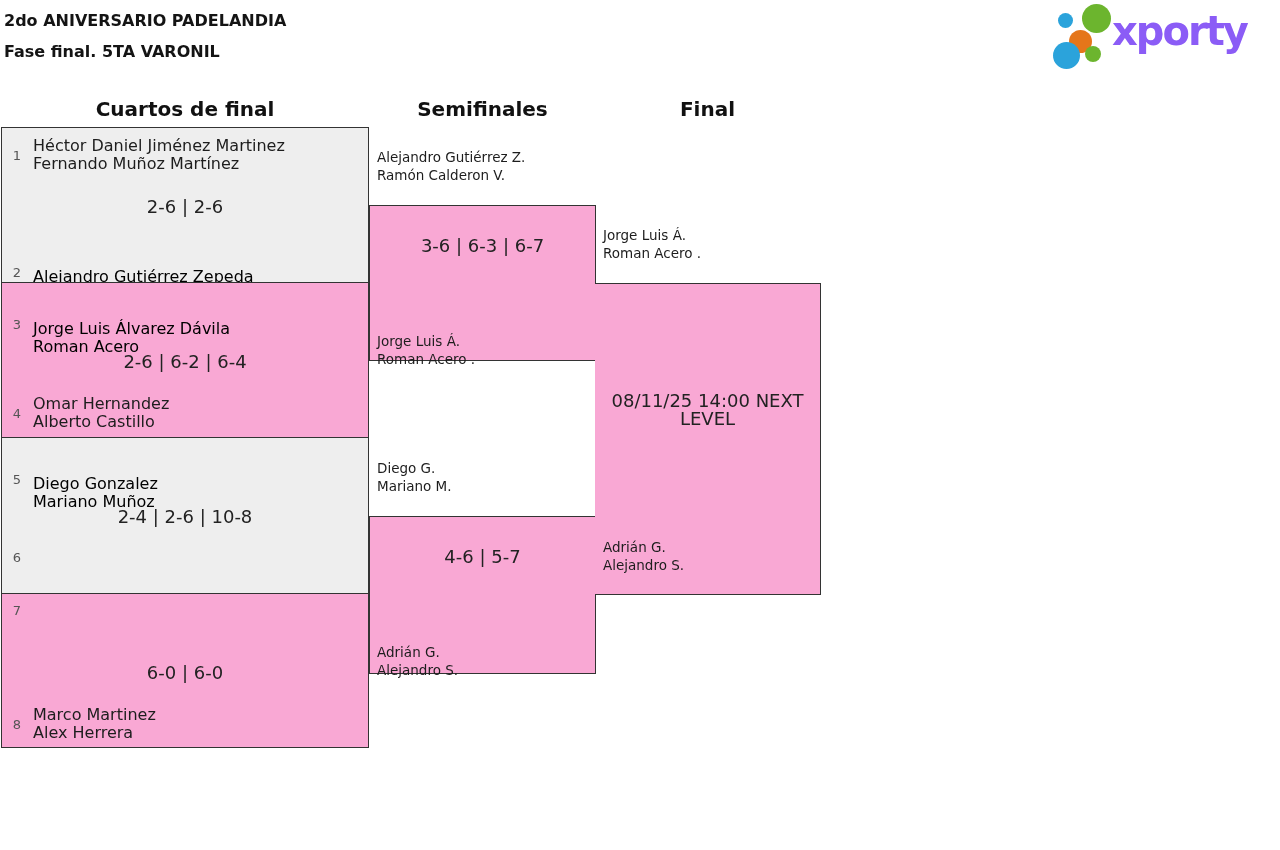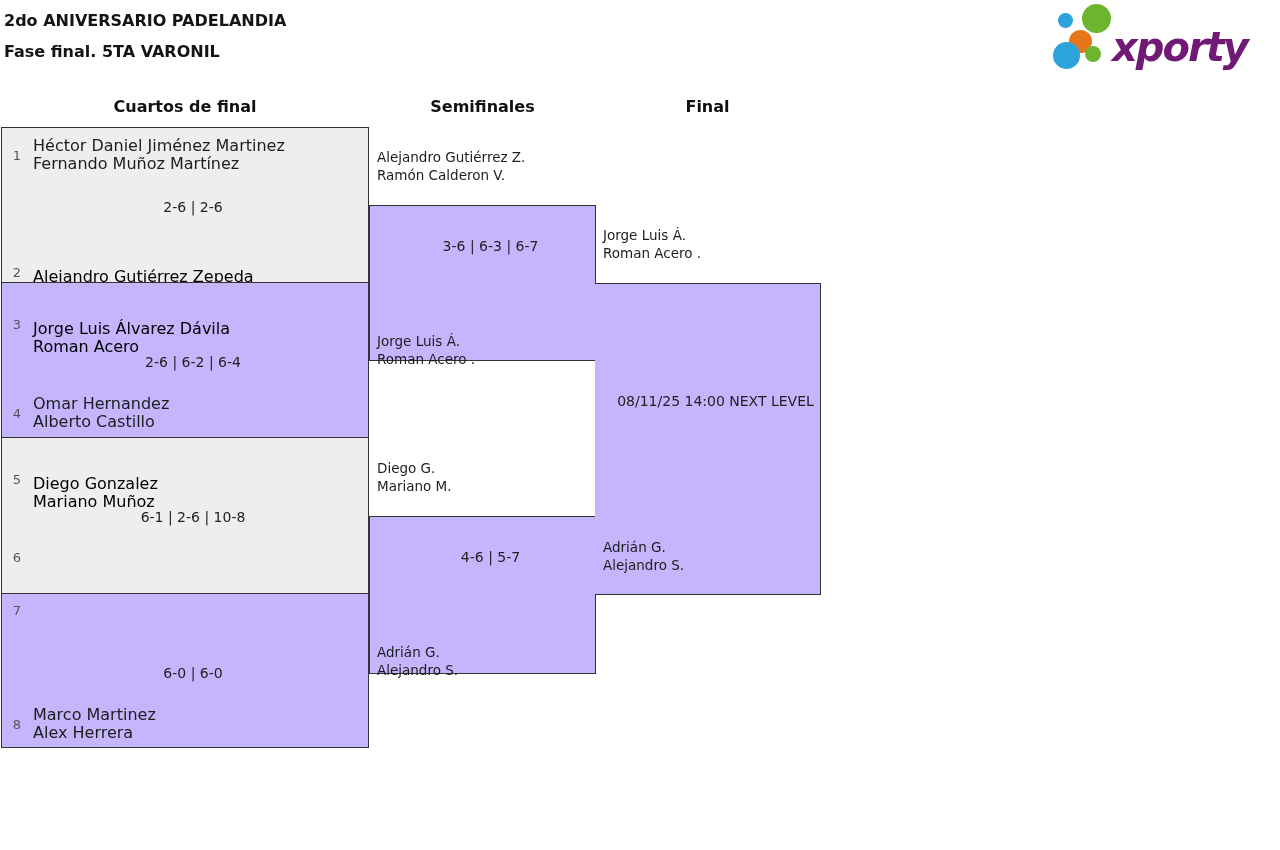--- a/index.html
+++ b/index.html
@@ -9,46 +9,46 @@
   
   .title { position:absolute; left:4px; top:5px; font-size:16px; font-weight:700;
            color:#141414; line-height:31px; }
   .logo { position:absolute; left:1050px; top:0; width:226px; height:74px; }
   .dot { position:absolute; border-radius:50%; }
   .dot-blue-sm   { left:8px;  top:13px; width:15px; height:15px; background:#2ba3db; }
   .dot-green-lg  { left:32px; top:4px;  width:29px; height:29px; background:#6cb52e; }
   .dot-orange    { left:19px; top:30px; width:23px; height:23px; background:#e5761a; }
   .dot-blue-lg   { left:3px;  top:42px; width:27px; height:27px; background:#2ba3db; }
   .dot-green-sm  { left:35px; top:46px; width:16px; height:16px; background:#6cb52e; }
-  .logo-text { position:absolute; left:62px; top:24px; font-size:40px; font-weight:800;
-               letter-spacing:-2px; color:#701a75;font-style:italic; }
+  .logo-text { position:absolute; left:62px; top:8px; font-size:40px; font-weight:800;
+               letter-spacing:-2px; color:#8b5cf6; }
 
   
-  .round-label { position:absolute; top:97px; font-size:16px; font-weight:700;
+  .round-label { position:absolute; top:97px; font-size:20px; font-weight:700;
                  color:#111; text-align:center; }
   .rl-qf { left:0;     width:370px; }
   .rl-sf { left:370px; width:225px; }
   .rl-f  { left:595px; width:225px; }
 
   
-  .match { position:absolute; border:1px solid #333; box-sizing:border-box; background:#c4b5fd; }
+  .match { position:absolute; border:1px solid #333; box-sizing:border-box; background:#f9a8d4; }
   .qf  { left:1px;   width:368px; }
   .alt { background:#eeeeee; }
   .sf  { left:369px; width:227px; }
   .fin { left:595px; width:226px; border-left:none; }
 
   .team { position:absolute; display:flex; align-items:center; gap:8px; left:7px; }
   .qf .t1 { top:9px; }
   .qf .t2 { top:112px; }
   .seed { width:16px; text-align:center; font-size:13px; color:#555; flex:0 0 auto; }
   .names { font-size:16px; line-height:18px; color:#1d1d1d; }
   .winner { font-weight:400; color:#000;margin-top:28px; }
 
-  .score { position:absolute; left:8px; width:100%; text-align:center;
-           font-size:14px; line-height:18px; color:#222; }
+  .score { position:absolute; left:0; width:100%; text-align:center;
+           font-size:18px; line-height:18px; color:#222; }
   .qf .score { top:70px; }
   .sf .score { top:31px;text-align:center; }
 
   .names-abs { position:absolute; font-size:13.5px; line-height:18px; color:#1d1d1d; }
   .sf  .teamA { top:-58px; left:7px; }
   .sf  .teamB { top:98px;  left:7px; }
   .fin .teamA { top:-58px; left:8px; }
   .fin .teamB { top:254px; left:8px; }
   .fin .schedule { top:108px; }
 </style>
@@ -112,21 +112,21 @@
   </div>
 
   <div class="match qf alt" style="top:437px;height:157px">
     <div class="team t1">
       <span class="seed">5</span>
       <div class="names winner">
         <div>Diego Gonzalez</div>
         <div>Mariano Muñoz</div>
       </div>
     </div>
-    <div class="score">6-1 | 2-6 | 10-8</div>
+    <div class="score">2-4 | 2-6 | 10-8</div>
     <div class="team t2">
       <span class="seed">6</span>
     </div>
   </div>
 
   <div class="match qf" style="top:593px;height:155px">
     <div class="team t1">
       <span class="seed">7</span>
     </div>
     <div class="score">6-0 | 6-0</div>

